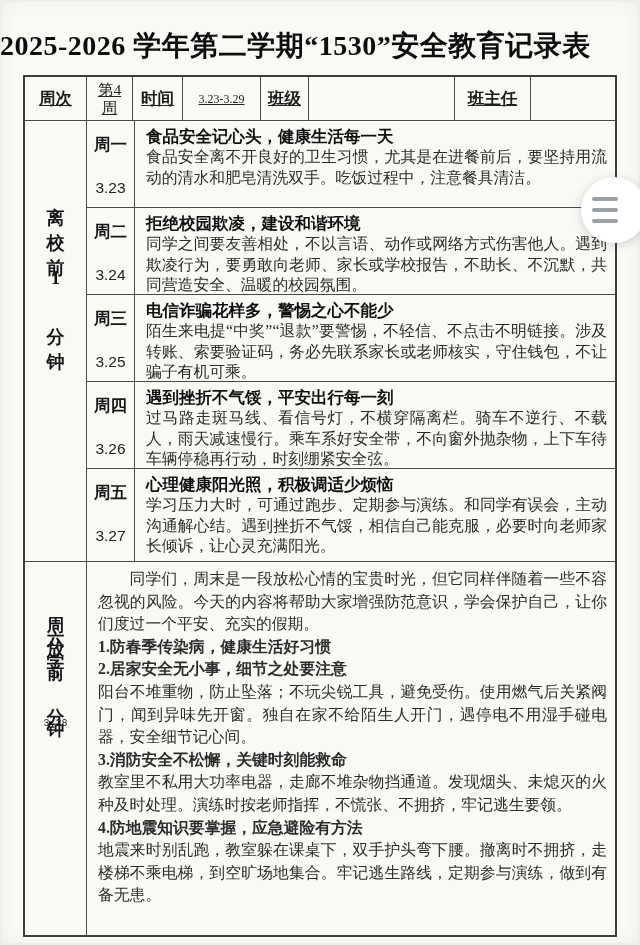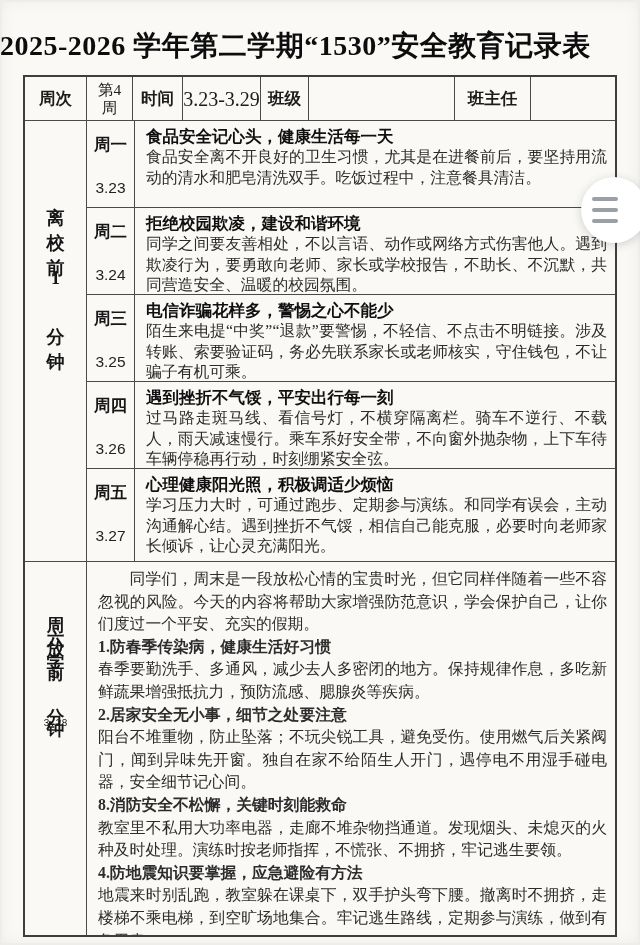--- a/index.html
+++ b/index.html
@@ -24,36 +24,36 @@
   }
 
   
   .form-table {
     position: absolute; top: 75px; left: 23px;
     width: 594px;
     border: 2px solid #3e3e3e;
     background: transparent;
   }
 
-  .hrow { display: flex; height: 43px; }
+  .hrow { display: flex; height: 43px; text-decoration: underline; }
   .hcell {
     border-right: 1.5px solid #4a4a4a;
     display: flex; align-items: center; justify-content: center;
     text-align: center;
     font-size: 16.5px;
     line-height: 18px;
     color: #1c1c1c;
     overflow: hidden;
   }
   .hcell:last-child { border-right: none; }
   .hcell.lab { font-weight: 700; }
   .w-weeklab { width: 62px; }
   .w-weekval { width: 46px; font-size: 15.5px; padding: 0 6px; }
   .w-timelab { width: 50px; }
-  .w-timeval { width: 78px; font-size: 20px; }
+  .w-timeval { width: 78px; font-size: 12px; }
   .w-classlab { width: 48px; }
   .w-classval { width: 146px; }
   .w-teachlab { width: 76px; }
   .w-teachval { flex: 1; }
 
   .mid { display: flex; border-top: 1.5px solid #4a4a4a; }
   .side-cell {
     width: 62px;
     border-right: 1.5px solid #4a4a4a;
     display: flex; flex-direction: column; align-items: center;
@@ -199,24 +199,23 @@
   </div>
 
   <div class="weekend">
     <div class="side-cell">
       <div class="vtext">周六放学前5分钟</div>
       <div class="side-date">3.28</div>
     </div>
     <div class="weekend-content">
       <p class="intro">同学们，周末是一段放松心情的宝贵时光，但它同样伴随着一些不容忽视的风险。今天的内容将帮助大家增强防范意识，学会保护自己，让你们度过一个平安、充实的假期。</p>
       <p class="sec-heading">1.防春季传染病，健康生活好习惯</p>
-      <p>春季要勤洗手、多通风，减少去人多密闭的地方。保持规律作息，多吃新鲜蔬果增强抵抗力，预防流感、腮腺炎等疾病。</p>
       <p class="sec-heading">2.居家安全无小事，细节之处要注意</p>
       <p>阳台不堆重物，防止坠落；不玩尖锐工具，避免受伤。使用燃气后关紧阀门，闻到异味先开窗。独自在家不给陌生人开门，遇停电不用湿手碰电器，安全细节记心间。</p>
-      <p class="sec-heading">8.消防安全不松懈，关键时刻能救命</p>
+      <p class="sec-heading">3.消防安全不松懈，关键时刻能救命</p>
       <p>教室里不私用大功率电器，走廊不堆杂物挡通道。发现烟头、未熄灭的火种及时处理。演练时按老师指挥，不慌张、不拥挤，牢记逃生要领。</p>
       <p class="sec-heading">4.防地震知识要掌握，应急避险有方法</p>
       <p>地震来时别乱跑，教室躲在课桌下，双手护头弯下腰。撤离时不拥挤，走楼梯不乘电梯，到空旷场地集合。牢记逃生路线，定期参与演练，做到有备无患。</p>
     </div>
   </div>
 
 </div>
 
 <div class="fab">
   <span style="display:flex;flex-direction:column;gap:7px;">

